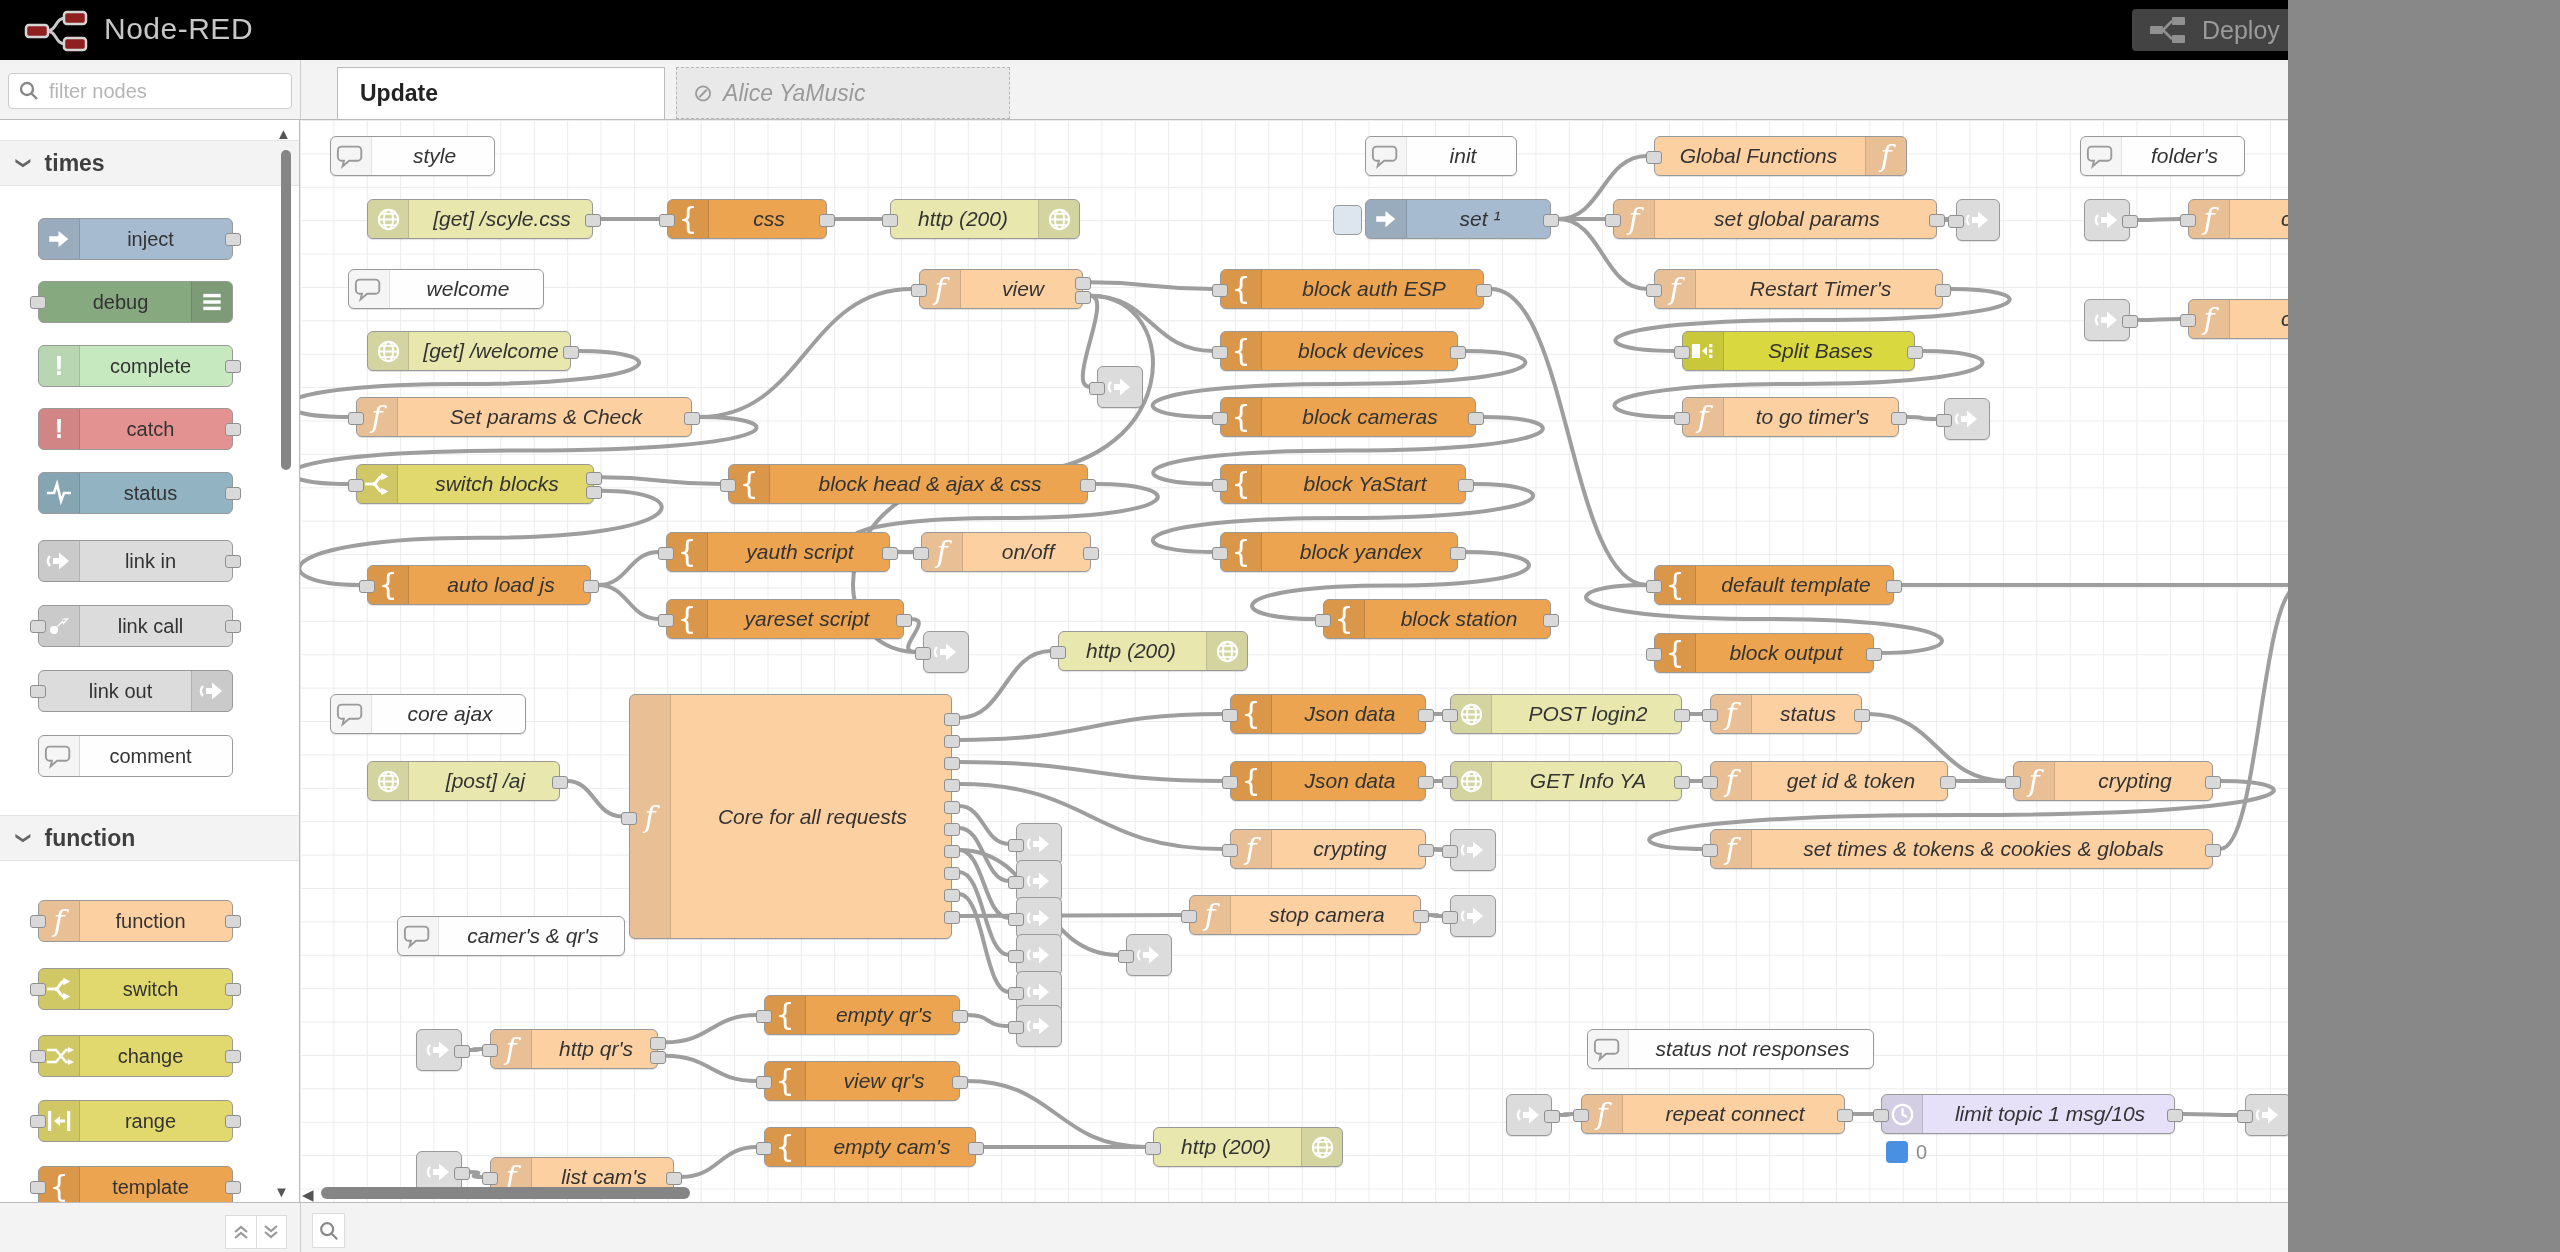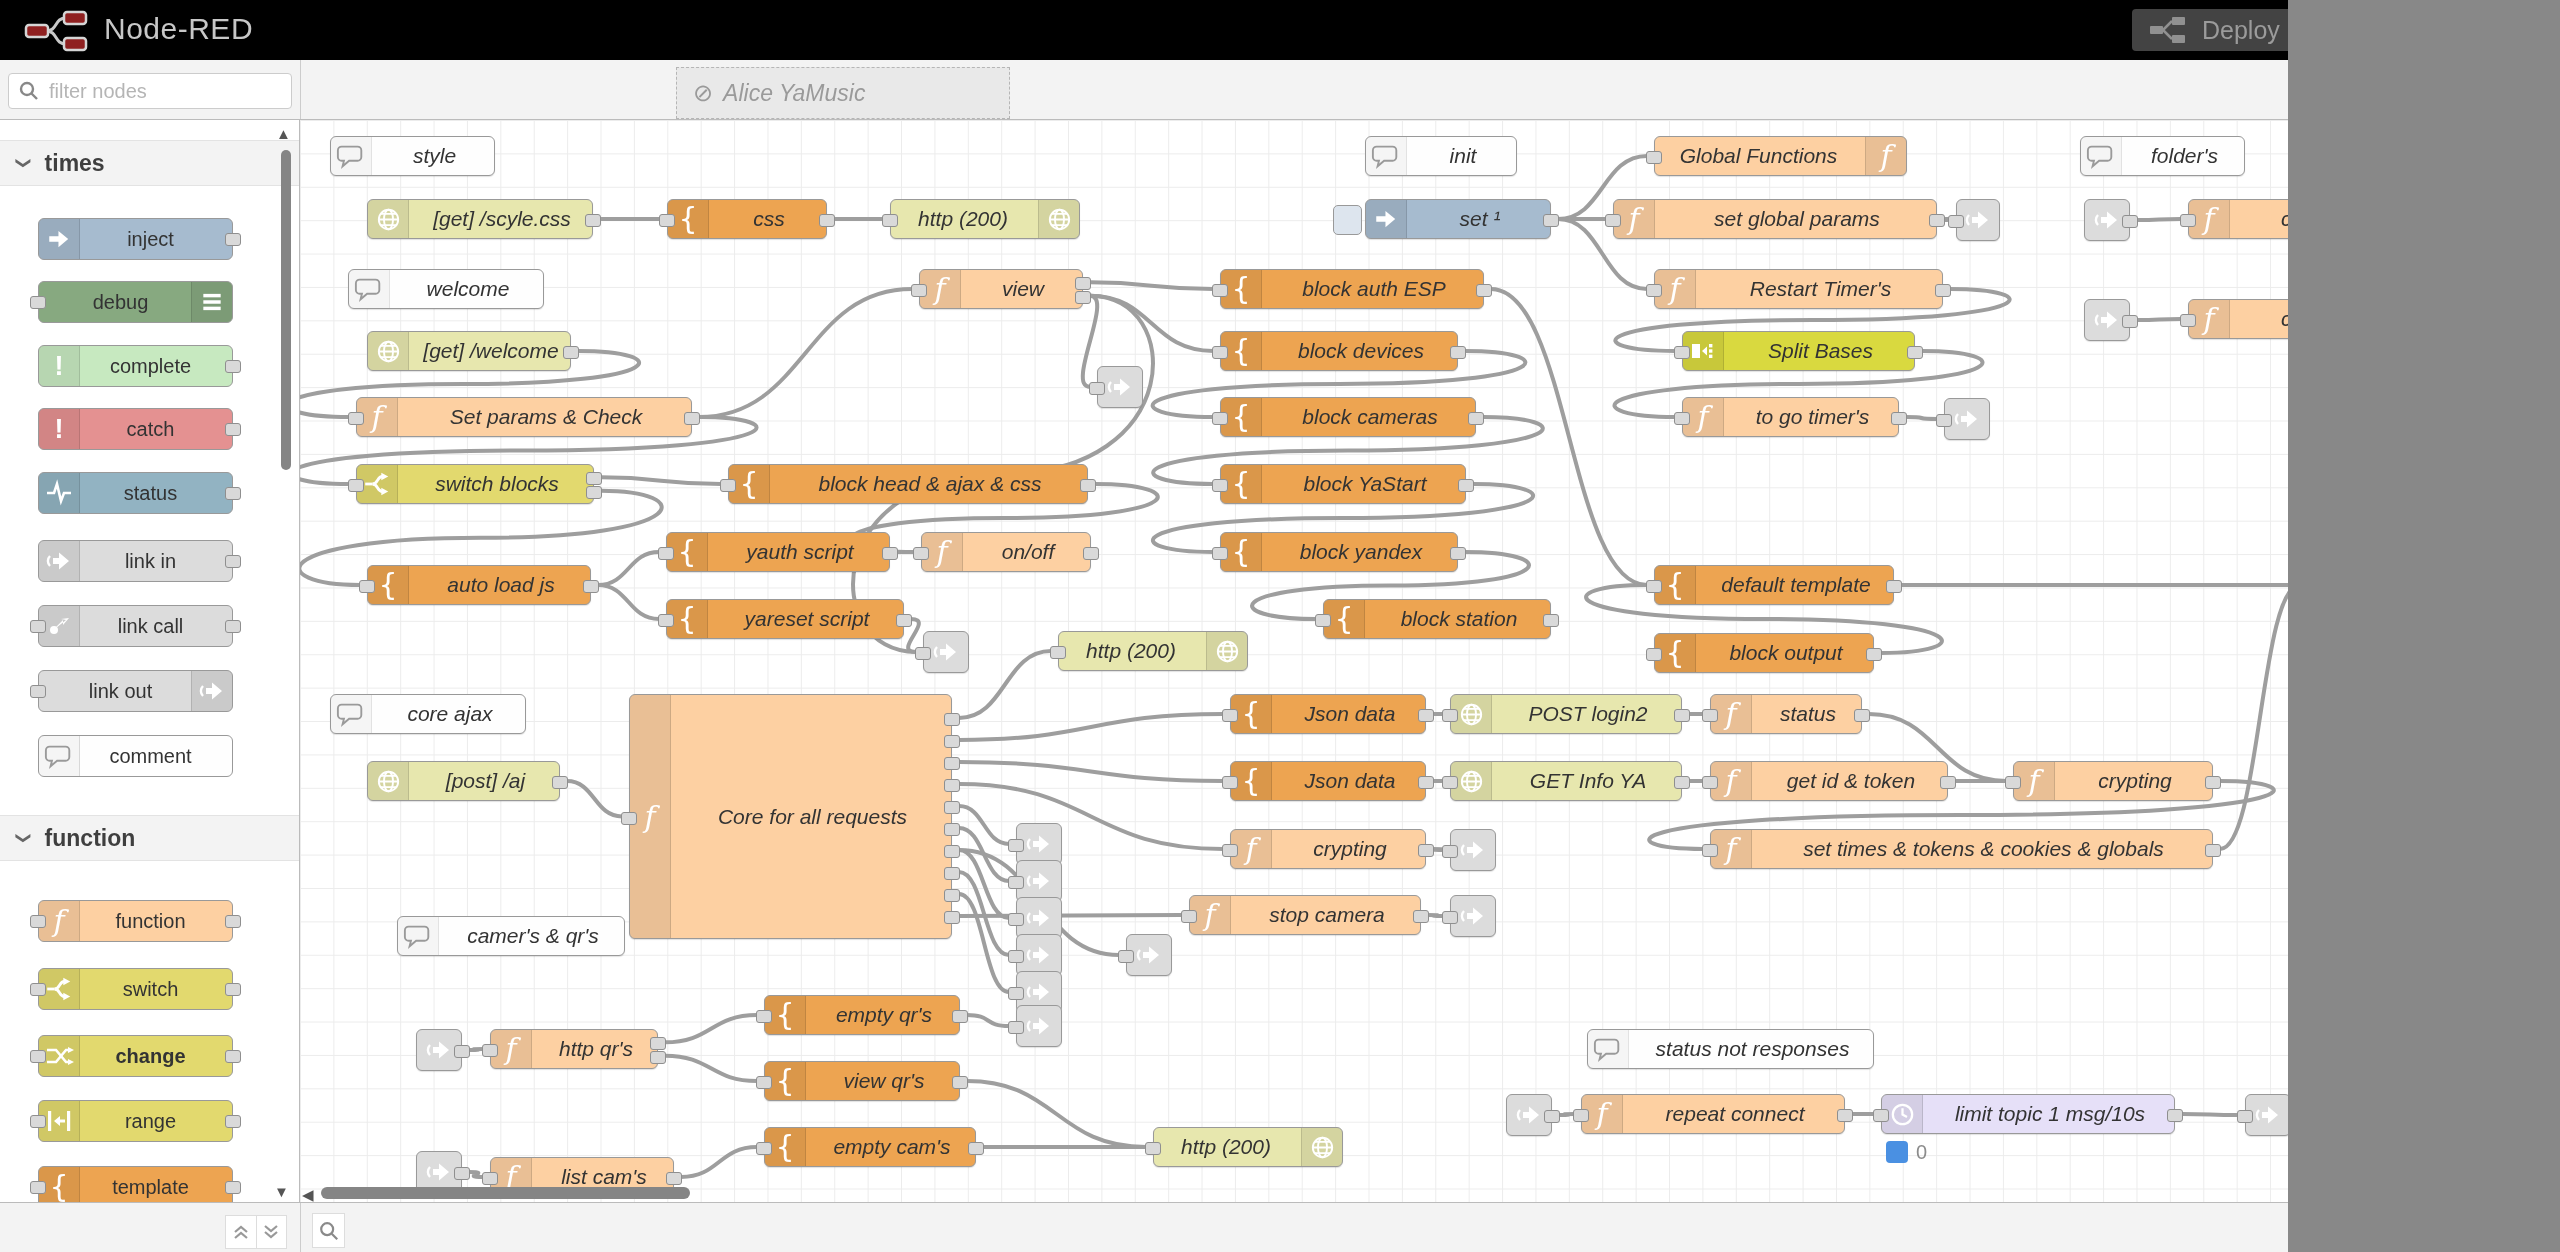--- a/index.html
+++ b/index.html
@@ -130,20 +130,23 @@
 
   <div id="subbar">
     <div id="filter-box">
       <svg width="24" height="24" viewBox="0 0 24 24" style="margin-left:8px;">
         <circle cx="10" cy="10" r="6" fill="none" stroke="#888" stroke-width="2.4"></circle>
           <path d="M14.5,14.5 L20,20" stroke="#888" stroke-width="2.4"></path>
       </svg>
       <input type="text" placeholder="filter nodes" style="">
     </div>
     <div class="vsep" style="left:300px;"></div>
+    <div class="tab" id="tab-active">
+      <span>Update</span>
+    </div>
     <div class="tab" id="tab-disabled">
       <span class="noicon">⊘</span>
       <span>Alice YaMusic</span>
     </div>
     <div class="vsep" style="left:2402px;"></div>
     <div class="subbar-btn" style="left:2412px;font-size:28px;">▶</div>
     <div class="subbar-btn" style="left:2454px;font-size:34px;top:8px;">+</div>
     <div class="vsep" style="left:2497px;"></div>
     <div class="subbar-btn" style="left:2504px;font-size:20px;top:16px;">▼</div>
   </div>
@@ -273,21 +276,21 @@
             <g stroke="#fff" stroke-width="2.6" fill="none">
               <path d="M3,9 h9 l10,12 h3"></path>
               <path d="M3,21 h9 l10,-12 h3"></path>
             </g>
             <g fill="#fff">
               <path d="M24,6 l6,3 -6,3 z"></path>
               <path d="M24,18 l6,3 -6,3 z"></path>
             </g>
           </svg>
         </span>
-        <span class="plabel" style="left:0;width:100%;padding-left:30px;box-sizing:border-box;font-weight:bold;">change</span>
+        <span class="plabel" style="left:0;width:100%;padding-left:30px;box-sizing:border-box;">change</span>
         <span class="port" style="left:-9px;top:14px;"></span>
         <span class="port" style="right:-9px;top:14px;"></span>
       </div>
       <div class="pal-node" style="top: 980px; background: rgb(226, 217, 110);">
         <span class="nicon left">
           <svg width="30" height="30" viewBox="0 0 30 30">
             <g fill="#fff">
               <rect x="4" y="5" width="3.2" height="20"></rect>
               <rect x="23" y="5" width="3.2" height="20"></rect>
               <path d="M10,15 l6,-5 v3.5 h5 v3 h-5 V20 z"></path>

